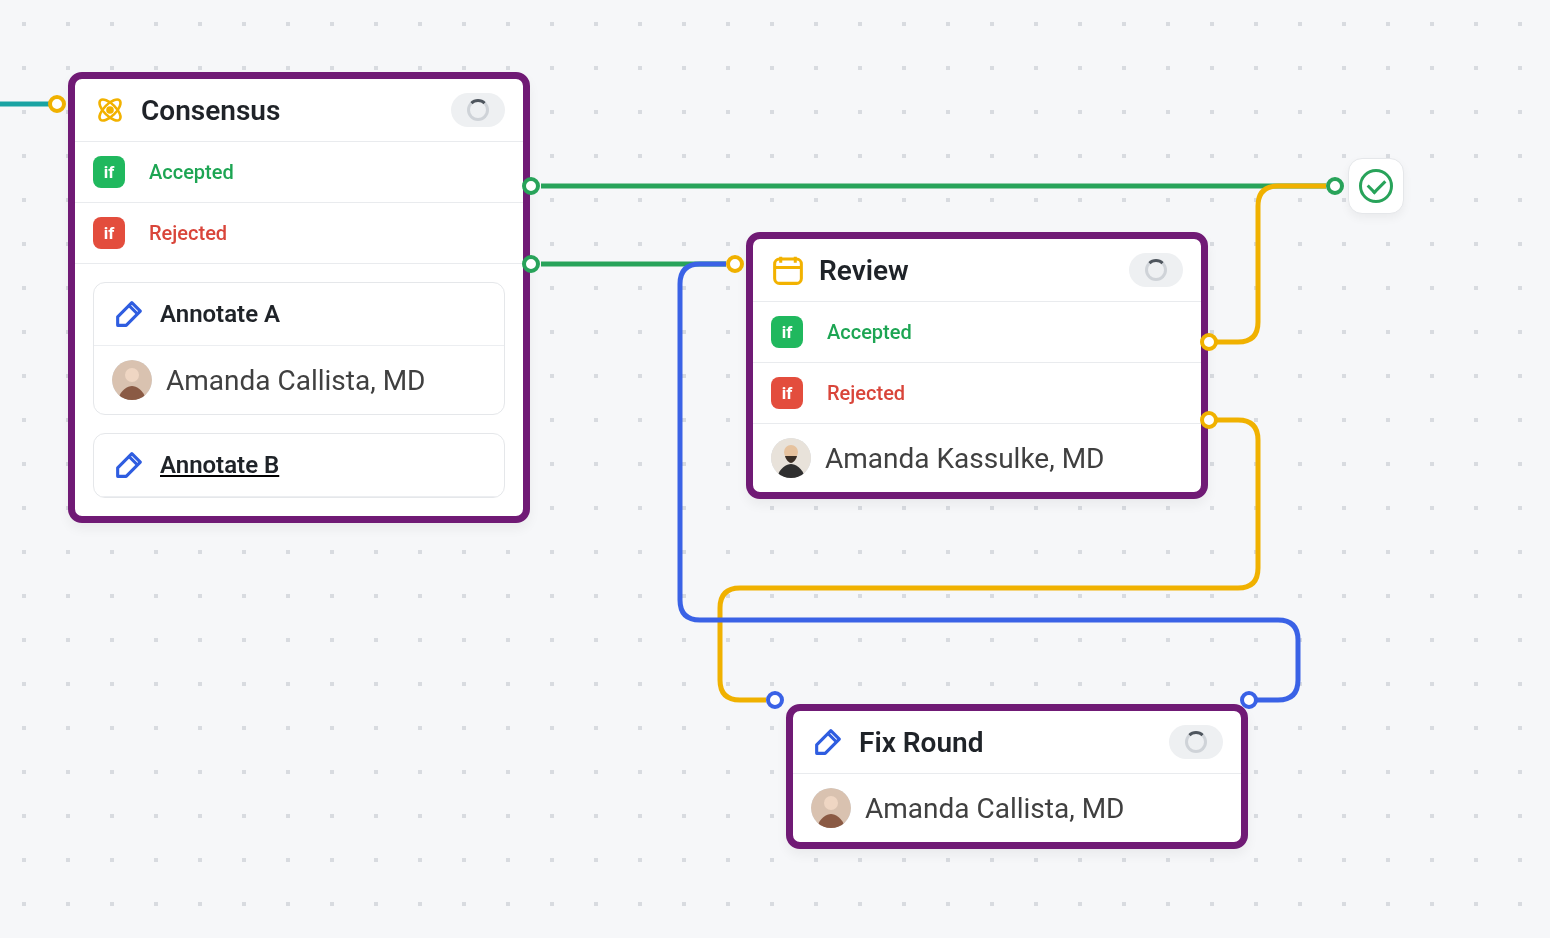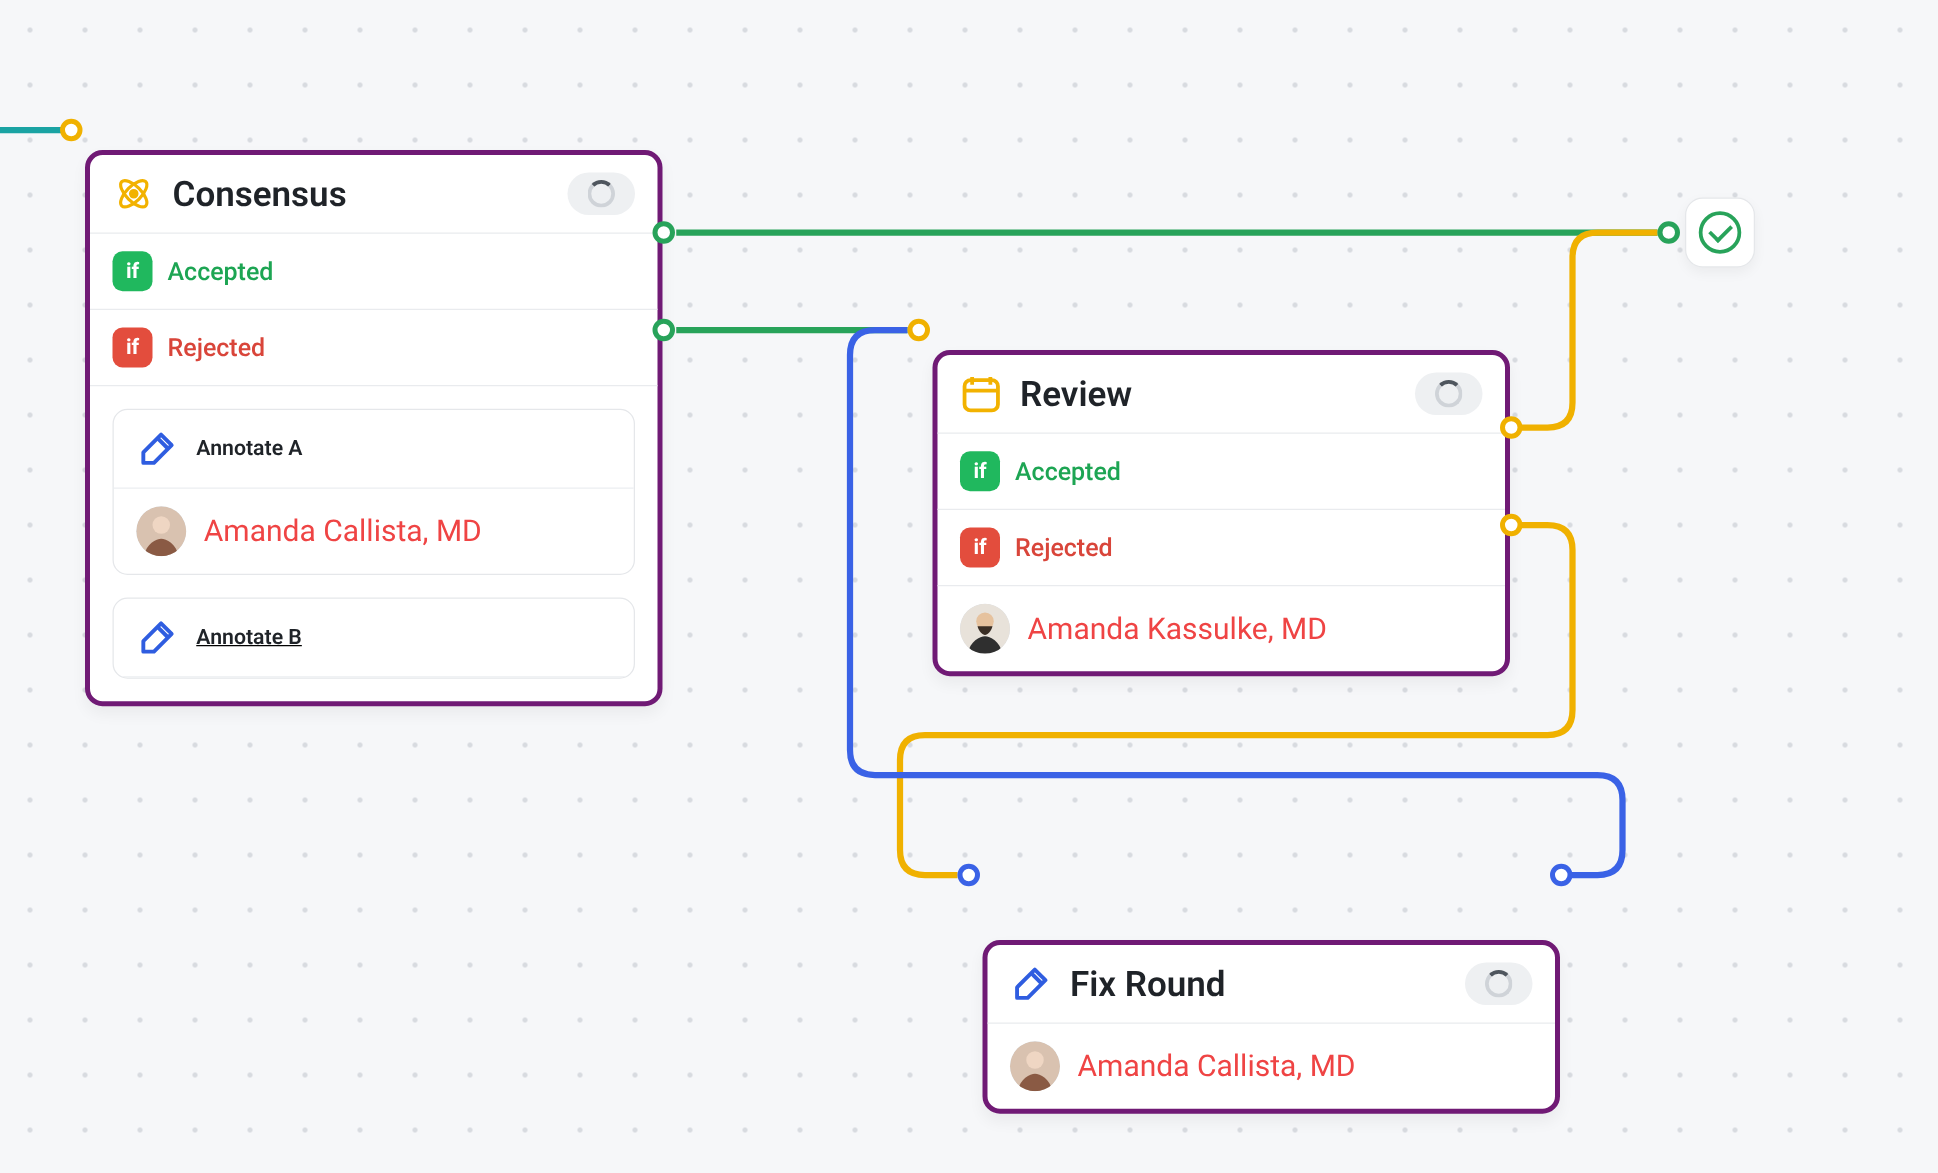--- a/index.html
+++ b/index.html
@@ -20,24 +20,23 @@
     background-position: 2px 2px;
   }
   svg.wires {
     position: absolute; inset: 0;
     width: 1550px; height: 938px;
     pointer-events: none;
   }
   .card {
     position: absolute;
     background: #fff;
-    border: 4px solid #701a75;
+    border: 7px solid #701a75;
     border-radius: 14px;
     box-shadow: 0 6px 12px rgba(0,0,0,0.05);
-    margin-top: 48px;
   }
   .card-header {
     display: flex;
     align-items: center;
     padding: 14px 18px;
   }
   .card-title {
     font-size: 28px;
     font-weight: 600;
     color: #1f2328;
@@ -55,21 +54,21 @@
     width: 22px; height: 22px;
     border: 3px solid #cfd3d8;
     border-top-color: #4f565e;
     border-radius: 50%;
   }
   .hr { height: 1px; background: #e9ebee; }
   .condition-row {
     display: flex;
     align-items: center;
     padding: 14px 18px;
-    gap: 12px;
+    gap: 24px;
     text-align: right;
   }
   .if-badge {
     width: 32px; height: 32px;
     border-radius: 8px;
     color: #fff;
     font-weight: 700;
     font-size: 17px;
     display: flex; align-items: center; justify-content: center;
   }
@@ -89,42 +88,42 @@
     margin-bottom: 18px;
   }
   .subcard:last-child { margin-bottom: 0; text-decoration: underline; }
   .subcard-header {
     display: flex;
     align-items: center;
     padding: 14px 18px;
     gap: 14px;
   }
   .subcard-title {
-    font-size: 17px;
+    font-size: 24px;
     font-weight: 600;
     color: #1f2328;
   }
   .subcard-hr { height: 1px; background: #eceef1; }
   .assignee-row {
     display: flex;
     align-items: center;
     padding: 14px 18px;
     gap: 14px;
   }
   .avatar {
     width: 40px; height: 40px; border-radius: 50%;
     background: #d9dcdf;
     display: flex; align-items: center; justify-content: center;
     overflow: hidden;
     flex-shrink: 0;
   }
   .avatar svg { width: 100%; height: 100%; }
   .assignee-name {
-    font-size: 24px;
-    color: #ef4444;
+    font-size: 28px;
+    color: #404040;
   }
   
   .port {
     position: absolute;
     width: 18px; height: 18px;
     border-radius: 50%;
     background: #fff;
     border: 4px solid #999;
   }
   .port.green  { border-color: #28a35a; }

